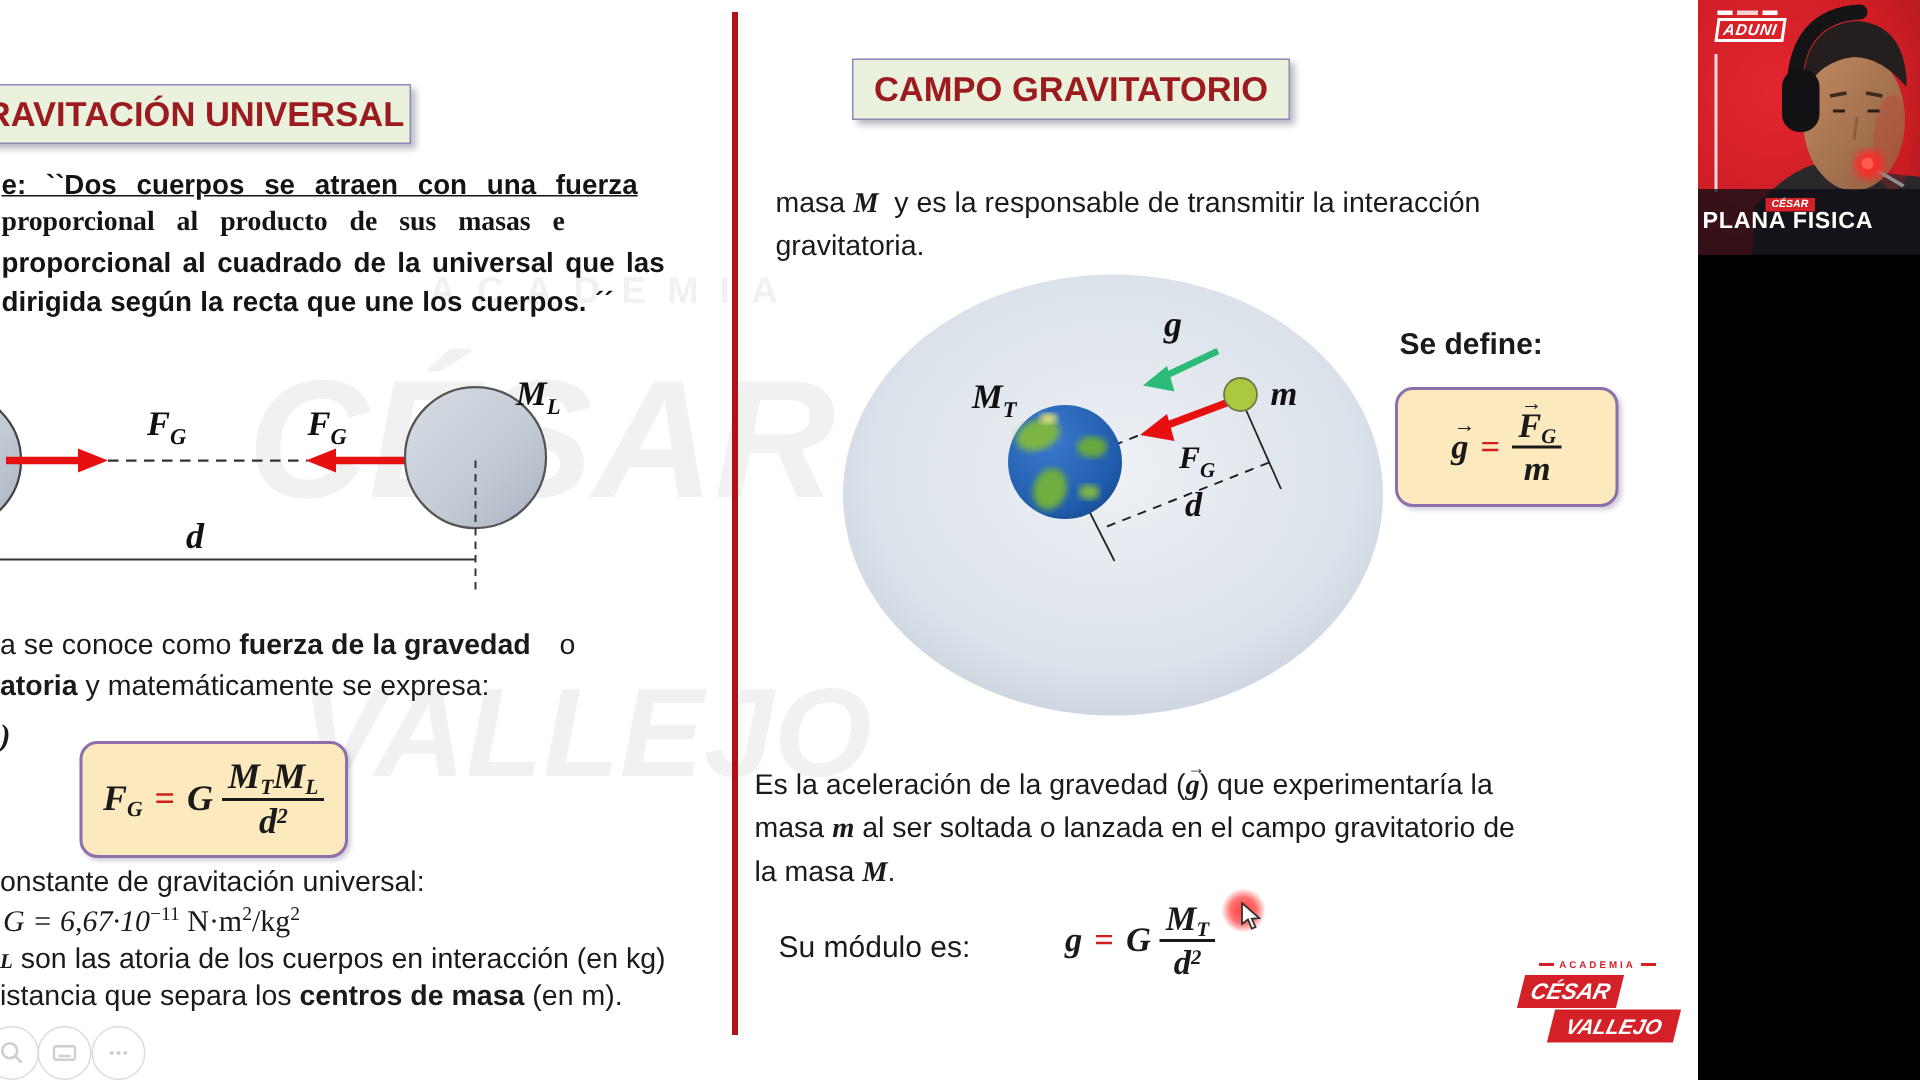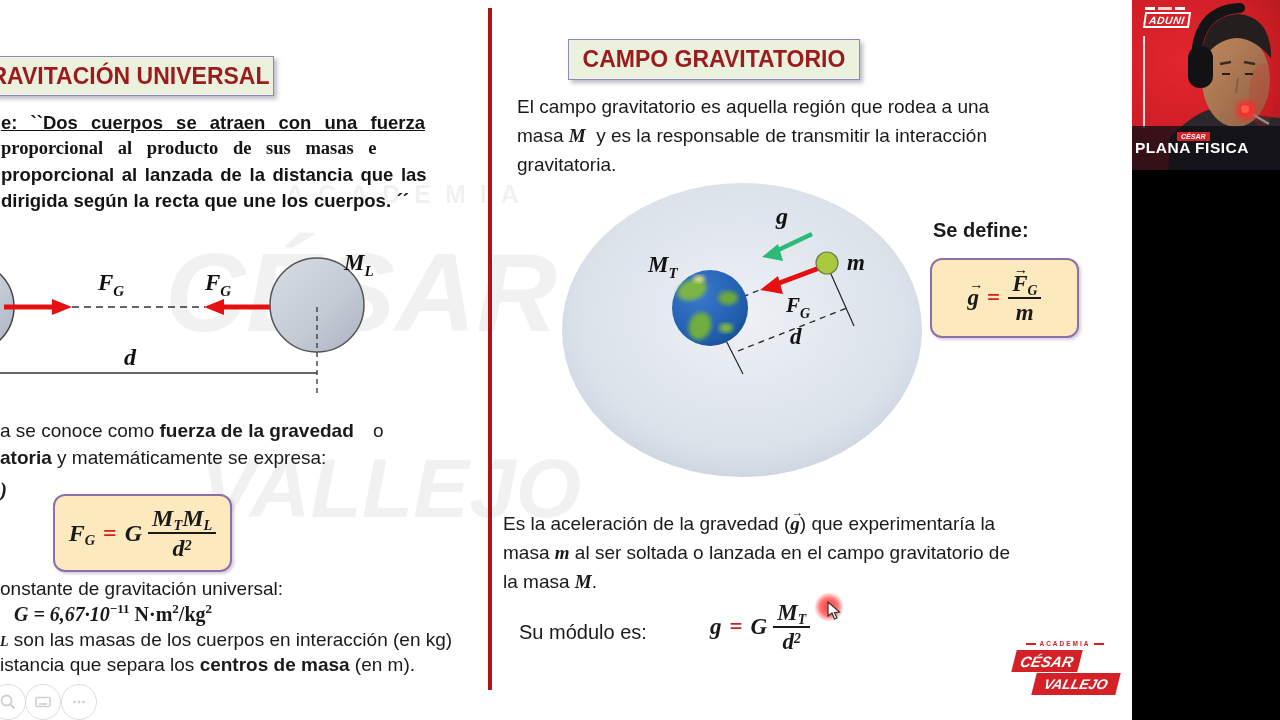--- a/index.html
+++ b/index.html
@@ -67,21 +67,21 @@
   <div class="wm wm-academia">ACADEMIA</div>
   <div class="wm wm-cesar">CÉSAR</div>
   <div class="wm wm-vallejo">VALLEJO</div>
 
   <div class="titlebox" style="left:-14px;top:56px;width:286px;height:38px;">
     <span>RAVITACIÓN UNIVERSAL</span>
   </div>
 
   <div class="law ws1" style="top:112px;text-decoration:underline;">e: ``Dos cuerpos se atraen con una fuerza</div>
   <div class="law ws2" style="top:138px;">proporcional al producto de sus masas e</div>
-  <div class="law ws3" style="top:164px;">proporcional al lanzada de la distancia que las</div>
+  <div class="law ws3" style="top:164px;">proporcional al cuadrado de la universal que las</div>
   <div class="law ws4" style="top:190px;">dirigida según la recta que une los cuerpos. ´´</div>
 
   <svg class="abs" style="left:0;top:238px;z-index:2;" width="470" height="165" viewBox="0 0 470 165">
     <defs>
       <linearGradient id="sph" x1="0" y1="0" x2="1" y2="1">
         <stop offset="0" stop-color="#d7dde4"></stop>
           <stop offset="0.6" stop-color="#c2cad4"></stop>
           <stop offset="1" stop-color="#a8b2bf"></stop>
       </linearGradient>
     </defs>
@@ -110,31 +110,30 @@
       <span class="eq">=</span>
       <span>G</span>
       <span class="frac">
         <span class="top"><span>M</span><sub>T</sub><span>M</span><sub>L</sub></span>
         <span class="bot"><span>d</span><sup>2</sup></span>
       </span>
     </span>
   </div>
 
   <div class="para" style="left:0;top:578px;">onstante de gravitación universal:</div>
-  <div class="para" style="left:14px;top:601px;font-family:'Liberation Serif',serif;font-size:20px;font-weight:bold;"><span style="font-style:italic;">G = 6,67·10</span><sup style="font-size:13px;">−11</sup><span> N·m</span><sup style="font-size:13px;">2</sup><span>/kg</span><sup style="font-size:13px;">2</sup></div>
-  <div class="para" style="left:0;top:629px;"><span class="serifmi" style="font-size:14px;">L</span><span> son las masas de los cuerpos en interacción (en kg)</span></div>
+  <div class="para" style="left:2px;top:601px;font-family:'Liberation Serif',serif;font-size:20px;"><span style="font-style:italic;">G = 6,67·10</span><sup style="font-size:13px;">−11</sup><span> N·m</span><sup style="font-size:13px;">2</sup><span>/kg</span><sup style="font-size:13px;">2</sup></div>
+  <div class="para" style="left:0;top:629px;"><span class="serifmi" style="font-size:14px;">L</span><span> son las atoria de los cuerpos en interacción (en kg)</span></div>
   <div class="para" style="left:0;top:654px;"><span>istancia que separa los </span><span class="b">centros de masa</span><span> (en m).</span></div>
 
   <div class="divider"></div>
 
   <div class="titlebox" style="left:568px;top:39px;width:290px;height:39px;">
     <span>CAMPO GRAVITATORIO</span>
   </div>
 
-  <div class="para" style="left:517px;top:96px;">El campo gravitatorio es aquella región que rodea a una</div>
   <div class="para" style="left:517px;top:125px;"><span>masa </span><span class="serifmi">M</span><span>  y es la responsable de transmitir la interacción</span></div>
   <div class="para" style="left:517px;top:154px;">gravitatoria.</div>
 
   <svg class="abs" style="left:550px;top:178px;z-index:1;" width="400" height="300" viewBox="0 0 400 300">
     <defs>
       <radialGradient id="field" cx="0.5" cy="0.45" r="0.6">
         <stop offset="0" stop-color="#eef1f6"></stop>
           <stop offset="0.75" stop-color="#dbe2ea"></stop>
           <stop offset="1" stop-color="#c8d2dd"></stop>
       </radialGradient>

